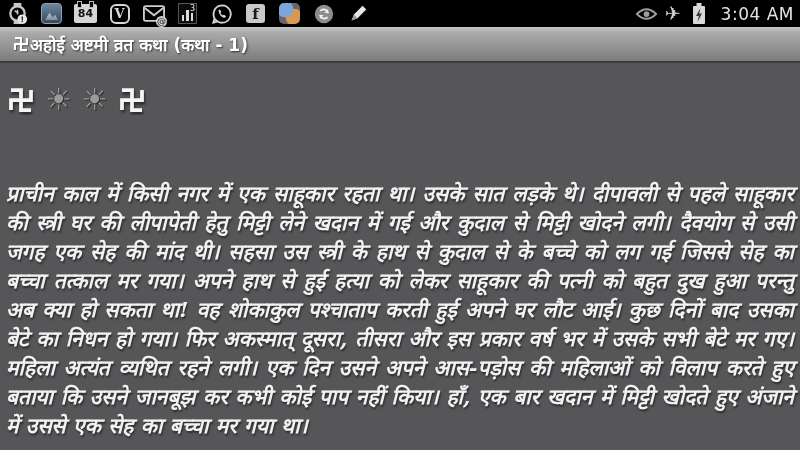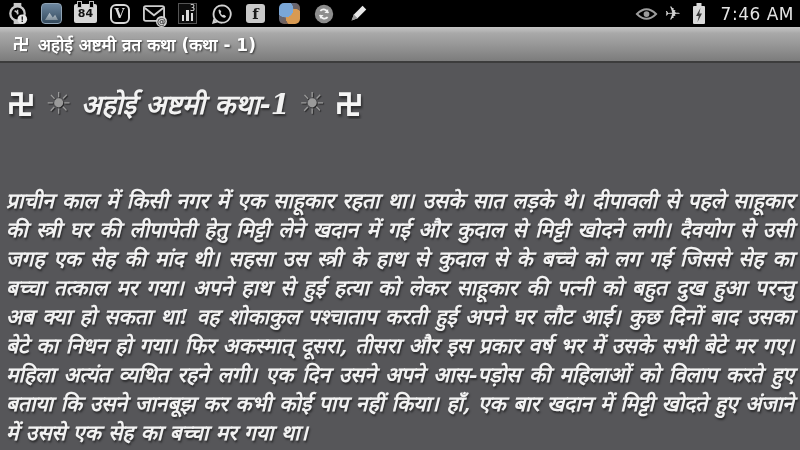--- a/index.html
+++ b/index.html
@@ -84,21 +84,21 @@
 
   .plane { font-size:19px; color:#cfcfcf; line-height:1; }
 
   .time { color:#e4e4e4; font-size:17px; letter-spacing:0.5px; padding-left:3px; }
 
   
   .title-bar {
     height:36px;
     background:linear-gradient(180deg,#c6c6c6 0%,#a9a9a9 18%,#989898 50%,#7c7c7c 100%);
     border-bottom:2px solid #3c3c3c;
-    display:flex; align-items:center; padding:0 12px; gap:8px;
+    display:flex; align-items:center; padding:0 12px; 
   }
   .title-text {
     color:#fff; font-size:17px; font-weight:bold;
     font-family:"DejaVu Sans", sans-serif;
     text-shadow:1px 1px 2px rgba(0,0,0,0.65);
   }
 
   
   .content {
     height:387px; overflow:hidden; padding:0 6px;
@@ -207,21 +207,21 @@
       </svg>
     </span>
     <span class="plane">✈</span>
     <span class="sicon">
       <svg width="14" height="22" viewBox="0 0 14 22">
         <rect x="4.5" y="0" width="5" height="3" fill="#d9d9d9"></rect>
         <rect x="1" y="3" width="12" height="18" rx="1" fill="#d9d9d9"></rect>
         <polygon points="8.5,5 4,13 6.8,13 5.5,19 10,10.5 7.2,10.5" fill="#3a3a3a"></polygon>
       </svg>
     </span>
-    <span class="time">7:46 AM</span>
+    <span class="time">3:04 AM</span>
   </div>
 </div>
 
 <div class="title-bar">
   <span>
     <svg width="18" height="18" viewBox="0 0 24 24">
       <path d="M4 4 L12 4 L12 20 L20 20 M20 4 L20 12 L4 12 L4 20" fill="none" stroke="#ffffff" stroke-width="3" style="filter:drop-shadow(1px 1px 1px rgba(0,0,0,.6))"></path>
     </svg>
   </span>
   <span class="title-text">अहोई अष्टमी व्रत कथा (कथा - 1)</span>
@@ -229,21 +229,20 @@
 
 <div class="content">
 
   <div class="heading">
     <span>
       <svg width="30" height="30" viewBox="0 0 24 24">
         <path d="M4 4 L12 4 L12 20 L20 20 M20 4 L20 12 L4 12 L4 20" fill="none" stroke="#f5f5f5" stroke-width="3" style="filter:drop-shadow(1px 2px 1px rgba(0,0,0,.5))"></path>
       </svg>
     </span>
     <span class="sun">☀</span>
-    <span>अहोई अष्टमी कथा-1</span>
     <span class="sun">☀</span>
     <span>
       <svg width="30" height="30" viewBox="0 0 24 24">
         <path d="M4 4 L12 4 L12 20 L20 20 M20 4 L20 12 L4 12 L4 20" fill="none" stroke="#f5f5f5" stroke-width="3" style="filter:drop-shadow(1px 2px 1px rgba(0,0,0,.5))"></path>
       </svg>
     </span>
   </div>
 
   <p class="para">प्राचीन काल में किसी नगर में एक साहूकार रहता था। उसके सात लड़के थे। दीपावली से पहले साहूकार की स्त्री घर की लीपापेती हेतु मिट्टी लेने खदान में गई और कुदाल से मिट्टी खोदने लगी। दैवयोग से उसी जगह एक सेह की मांद थी। सहसा उस स्त्री के हाथ से कुदाल से के बच्चे को लग गई जिससे सेह का बच्चा तत्काल मर गया। अपने हाथ से हुई हत्या को लेकर साहूकार की पत्नी को बहुत दुख हुआ परन्तु अब क्या हो सकता था! वह शोकाकुल पश्चाताप करती हुई अपने घर लौट आई।  कुछ दिनों बाद उसका बेटे का निधन हो गया। फिर अकस्मात् दूसरा, तीसरा और इस प्रकार वर्ष भर में उसके सभी बेटे मर गए। महिला अत्यंत व्यथित रहने लगी। एक दिन उसने अपने आस-पड़ोस की महिलाओं को विलाप करते हुए बताया कि उसने जानबूझ कर कभी कोई पाप नहीं किया। हाँ, एक बार खदान में मिट्टी खोदते हुए अंजाने में उससे एक सेह का बच्चा मर गया था।</p>
 </div>

